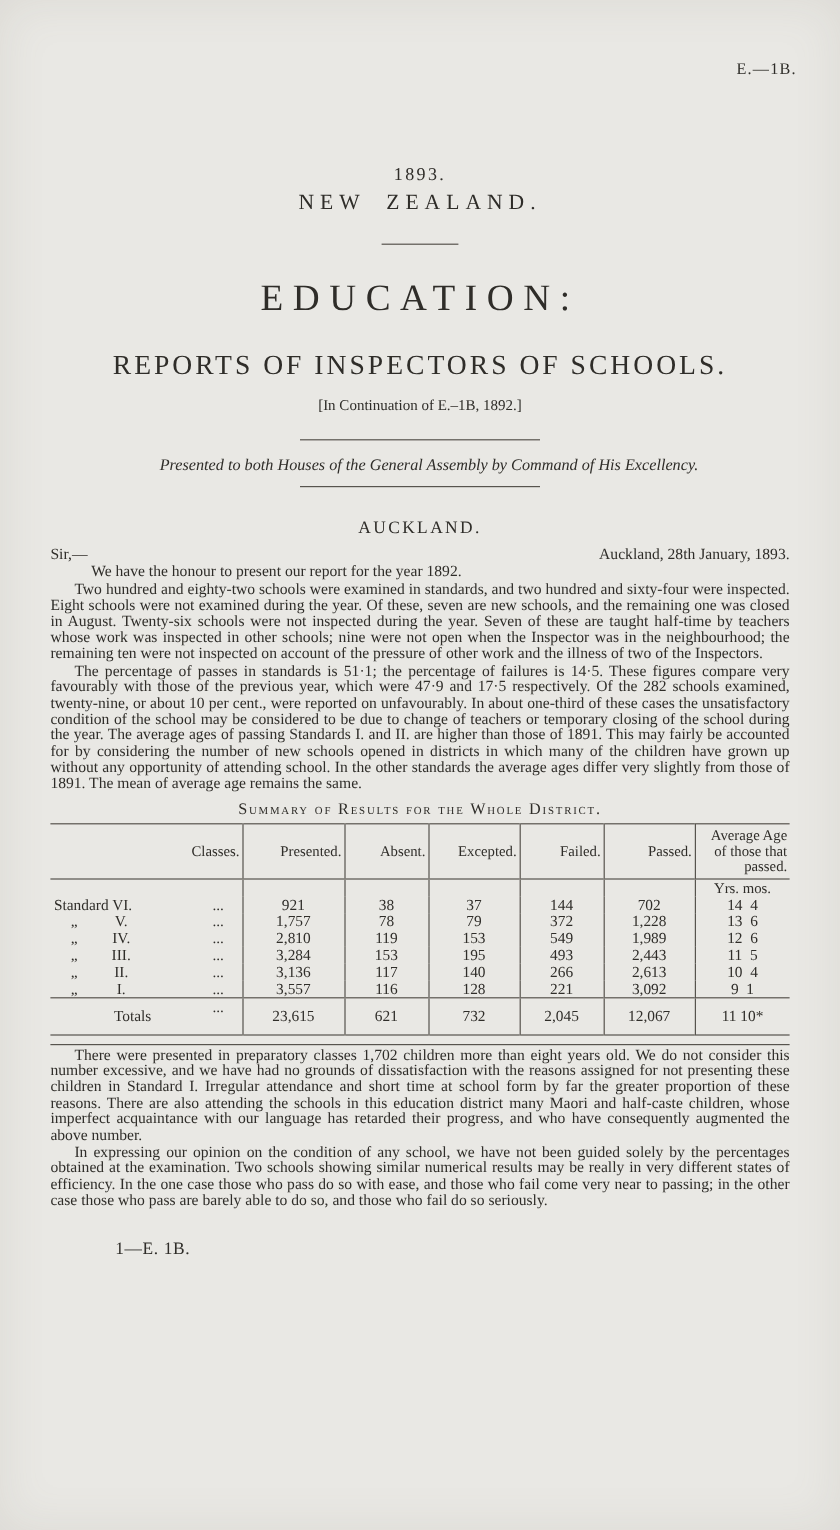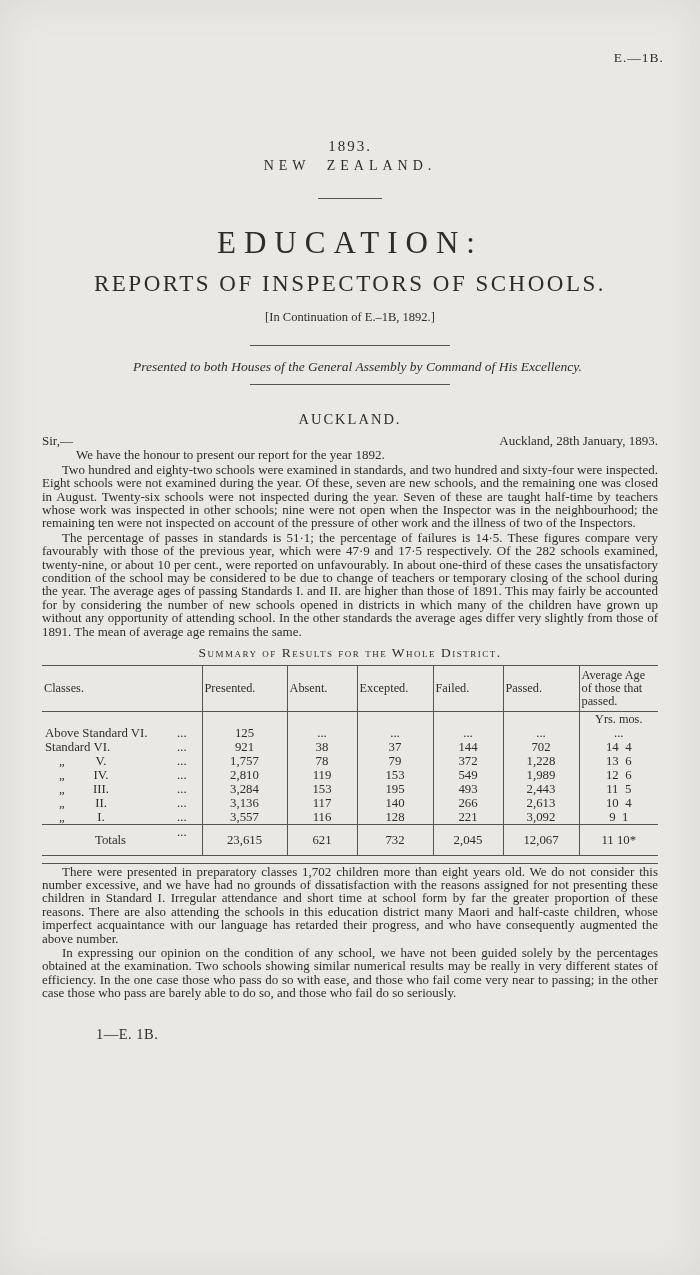--- a/index.html
+++ b/index.html
@@ -4,37 +4,37 @@
 <style>
   * { margin:0; padding:0; box-sizing:border-box; }
   html,body { background:#e9e8e4; }
   .page {
     width:700px; height:1275px; background:#e9e8e4; position:relative;
     font-family:"Liberation Serif","DejaVu Serif",serif; color:#2f2d29;
     overflow:hidden; box-shadow:inset 0 0 40px rgba(120,115,100,0.12);
   }
   .ref { position:absolute; top:50px; right:36px; font-size:13.5px; letter-spacing:1px; }
   .year { padding-top:138px; text-align:center; font-size:15px; letter-spacing:2px; }
-  .nation { margin-top:3px; text-align:center; font-size:14px; letter-spacing:5px; word-spacing:8px; }
+  .nation { margin-top:3px; text-align:center; font-size:18px; letter-spacing:5px; word-spacing:8px; }
   .rule-sm { width:64px; border-top:1px solid #57544e; margin:24px auto 0; }
   .doc-title { margin-top:26px; text-align:center; font-size:31px; letter-spacing:8px; font-weight:normal; }
-  .doc-subtitle { margin-top:10px; text-align:center; font-size:23px; letter-spacing:2.5px; font-weight:normal; }
+  .doc-subtitle { margin-top:26px; text-align:center; font-size:23px; letter-spacing:2.5px; font-weight:normal; }
   .continuation { margin-top:13px; text-align:center; font-size:12.5px; }
   .rule-md { width:200px; border-top:1px solid #57544e; margin:20px auto 0; }
   .rule-md2 { width:200px; border-top:1px solid #57544e; margin:9px auto 0; }
   .presented { margin-top:13px; text-align:center; font-style:italic; font-size:13.5px;padding-left:15px; }
   .section { margin-top:26px; text-align:center; font-size:14.5px; letter-spacing:2px; font-weight:normal; }
   .bodytext { padding:0 42px; font-size:13px; line-height:13.4px; }
   .sal-row { display:flex; justify-content:space-between; margin-top:6px; }
   .opening { text-indent:34px; margin-top:1px; }
   p.para { text-align:justify; text-indent:20px; margin-top:1px; }
   .tbl-caption { text-align:center; font-variant:small-caps; letter-spacing:1.5px; font-size:13.5px; margin-top:8px; }
   table.results { width:616px; margin:5px auto 0; border-collapse:collapse; table-layout:fixed;
     border-top:1px solid #57544e; border-bottom:1px solid #57544e; font-size:12.8px; }
-  .results th { font-weight:normal; font-size:12.3px; text-align:left; vertical-align:middle; padding:3px 2px; line-height:13px; }
+  .results th { font-weight:normal; font-size:12.3px; text-align:right; vertical-align:middle; padding:3px 2px; line-height:13px; }
   .results thead { border-bottom:1px solid #57544e; }
   .results td + td, .results th + th { border-left:1px solid #57544e; }
   .results td { text-align:center; padding:0 2px; line-height:14px; height:14px; vertical-align:top; }
   .results tr.unit-row td { line-height:14px; font-size:12.3px; }
   .results tr.totals-row { border-top:1px solid #57544e;margin-top:28px; }
   .results tr.totals-row td { padding-top:8px; padding-bottom:8px; }
   .cl-cell { text-align:left !important; position:relative; padding-left:3px !important; }
   .ldr { position:absolute; left:135px; top:0; }
   .ditto { display:inline-block; width:20px; margin-left:14px; }
   .rn { display:inline-block; width:44px; text-align:center; }
@@ -104,29 +104,20 @@
           <tr class="unit-row">
             <td></td>
             <td></td>
             <td></td>
             <td></td>
             <td></td>
             <td></td>
             <td>Yrs. mos.</td>
           </tr>
           <tr>
-            <td class="cl-cell"><span class="main">Above Standard VI.</span><span class="ldr">...</span></td>
-            <td>125</td>
-            <td>...</td>
-            <td>...</td>
-            <td>...</td>
-            <td>...</td>
-            <td class="age">...</td>
-          </tr>
-          <tr>
             <td class="cl-cell"><span class="main">Standard VI.</span><span class="ldr">...</span></td>
             <td>921</td>
             <td>38</td>
             <td>37</td>
             <td>144</td>
             <td>702</td>
             <td class="age">14  4</td>
           </tr>
           <tr>
             <td class="cl-cell"><span class="ditto">„</span><span class="rn">V.</span><span class="ldr">...</span></td>

